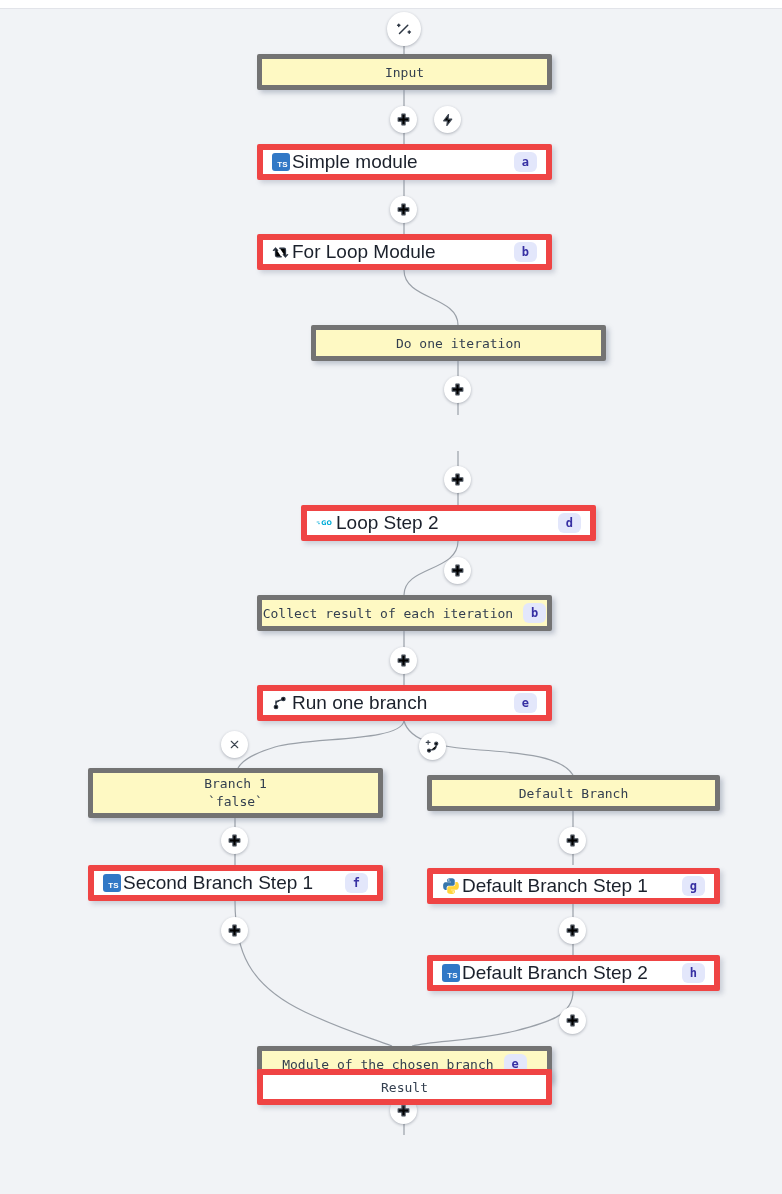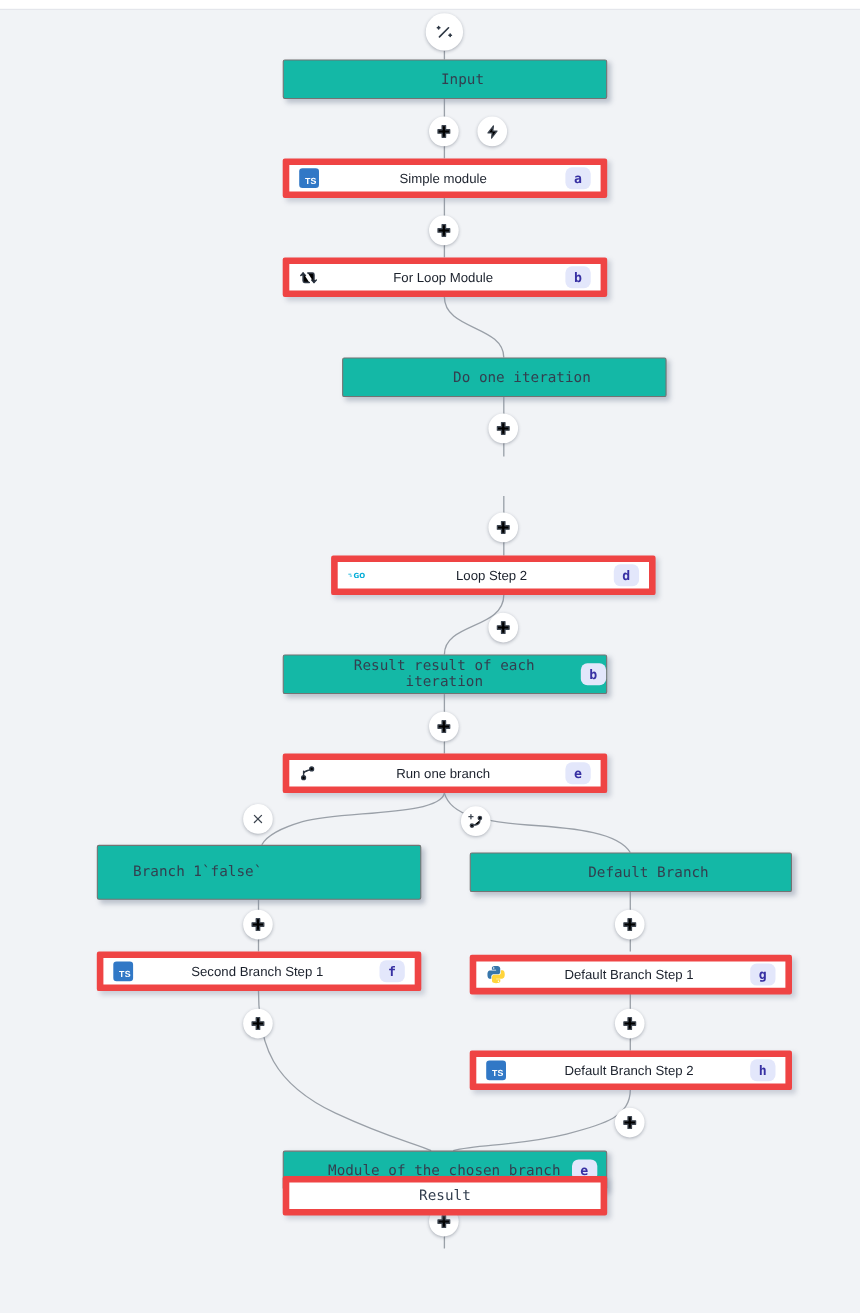--- a/index.html
+++ b/index.html
@@ -4,36 +4,36 @@
 <style>
   html,body{margin:0;padding:0;background:#e9ebee;}
   .canvas{position:relative;width:782px;height:1194px;background:#f1f3f6;overflow:hidden;
           font-family:"Liberation Sans",sans-serif;}
   .topbar{position:absolute;left:0;top:0;width:782px;height:8px;background:#ffffff;
           border-bottom:1px solid #e2e4e9;}
   .edges{position:absolute;left:0;top:0;pointer-events:none;}
 
   .node{position:absolute;display:flex;align-items:center;border-radius:2px;
         font-size:13px;box-sizing:border-box;}
-  .header-node{background:#14b8a6;border:1px solid #737373;
+  .header-node{background:#fef9c3;border:5px solid #737373;
         box-shadow:3px 3px 5px rgba(125,135,155,.45);
         color:#333f4f;font-family:"DejaVu Sans Mono",monospace;
-        justify-content:center;text-align:center;padding-left:32px;}
+        justify-content:center;text-align:center;}
   .module-node{background:#ffffff;border:6px solid #ef4444;
         box-shadow:3px 3px 5px rgba(125,135,155,.33);
         color:#1b212c;justify-content:space-between;padding:0 9px;}
-  .module-label{flex:1;text-align:center;font-size:12px;}
+  .module-label{flex:1;text-align:left;font-size:19px;}
   .badge{font-family:"DejaVu Sans Mono",monospace;font-weight:bold;font-size:12px;
         color:#3730a3;background:#e3e7fb;border-radius:6px;padding:3px 8px;line-height:1.2;}
   .header-badge{margin-left:10px;}
   .icon-slot{width:20px;display:flex;align-items:center;justify-content:flex-start;}
   .ts-chip{width:18px;height:18px;background:#3178c6;border-radius:3px;color:#fff;
         font-weight:bold;font-size:8px;display:flex;align-items:flex-end;justify-content:flex-end;
         padding:0 2px 2px 0;box-sizing:border-box;letter-spacing:.3px;}
-  .two-line{flex-direction:row;justify-content:flex-start;line-height:1.35;}
+  .two-line{flex-direction:column;justify-content:center;line-height:1.35;}
 
   .circle{position:absolute;background:#ffffff;border-radius:50%;
         box-shadow:0 1px 3px rgba(30,40,60,.32);
         display:flex;align-items:center;justify-content:center;}
   .c27{width:27px;height:27px;}
   .c34{width:34px;height:34px;}
 </style>
 </head>
 <body>
 
@@ -137,21 +137,21 @@
     <span class="badge">d</span>
   </div>
 
   <div class="circle c27" style="left:444px;top:557px;">
     <svg width="15" height="15" viewBox="0 0 24 24" stroke="#3d4550" stroke-width="1.9" stroke-linejoin="round">
       <path d="M9.5 3.5h5v6h6v5h-6v6h-5v-6h-6v-5h6z"></path>
     </svg>
   </div>
 
   <div class="node header-node" style="left:257px;top:595px;width:295px;height:36px;">
-    <span>Result result of each iteration</span>
+    <span>Collect result of each iteration</span>
     <span class="badge header-badge">b</span>
   </div>
 
   <div class="circle c27" style="left:390px;top:647px;">
     <svg width="15" height="15" viewBox="0 0 24 24" stroke="#3d4550" stroke-width="1.9" stroke-linejoin="round">
       <path d="M9.5 3.5h5v6h6v5h-6v6h-5v-6h-6v-5h6z"></path>
     </svg>
   </div>
 
   <div class="node module-node" style="left:257px;top:685px;width:295px;height:36px;">

